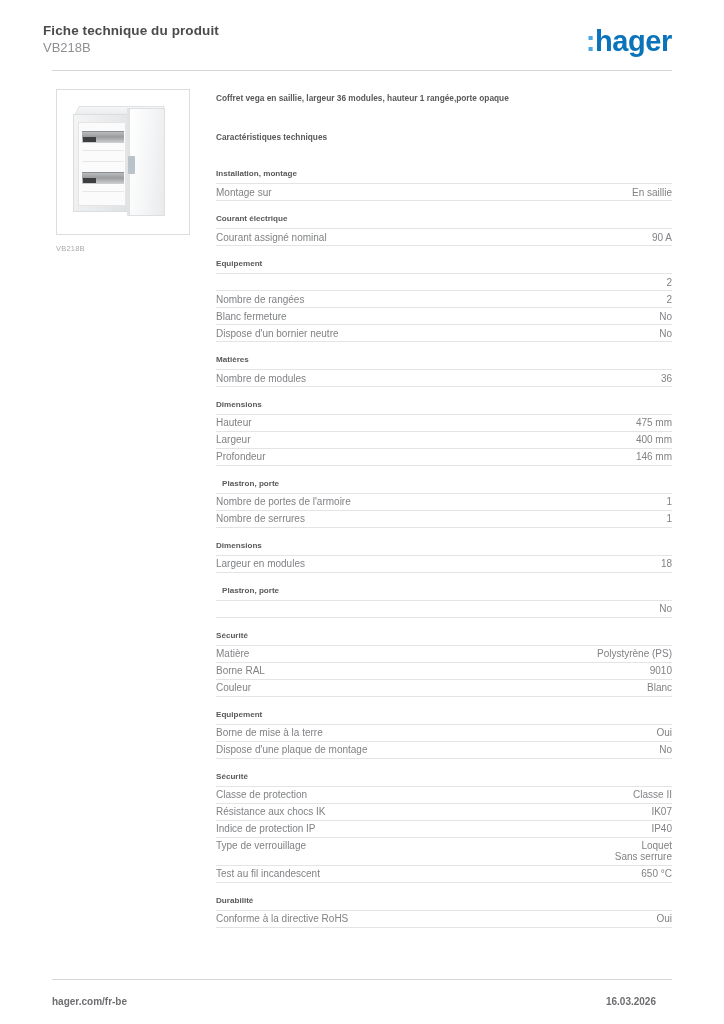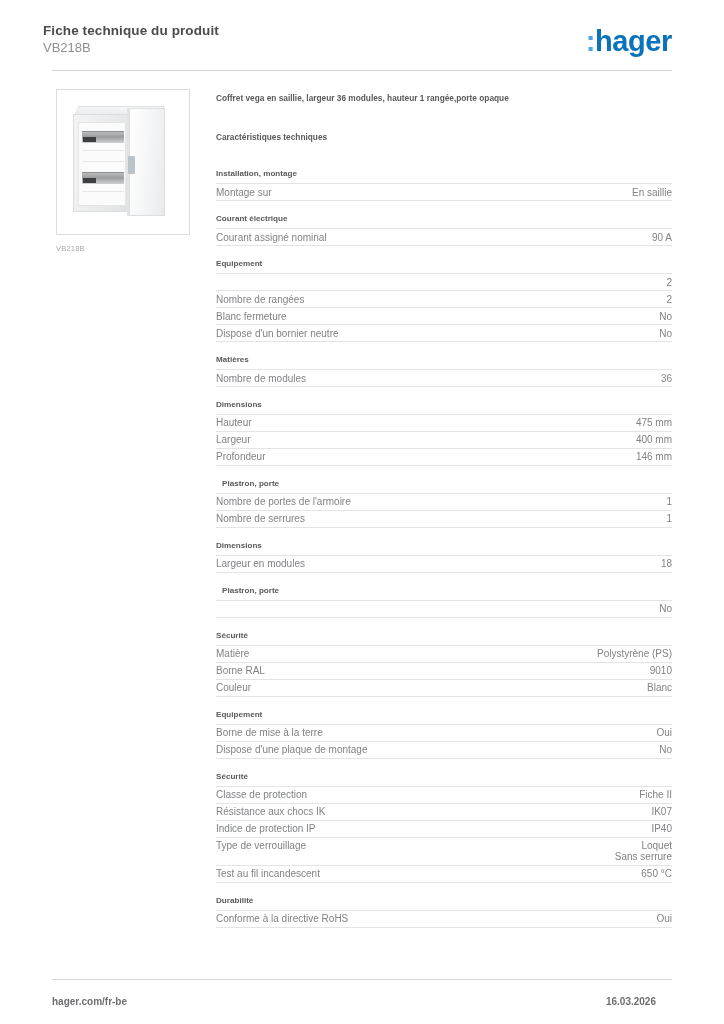--- a/index.html
+++ b/index.html
@@ -419,21 +419,21 @@
           </div>
           <div class="row">
             <span class="row-label">Dispose d'une plaque de montage</span>
             <span class="row-value">No</span>
           </div>
         </div>
         <div class="group">
           <div class="group-title">Sécurité</div>
           <div class="row">
             <span class="row-label">Classe de protection</span>
-            <span class="row-value">Fiche II</span>
+            <span class="row-value">Classe II</span>
           </div>
           <div class="row">
             <span class="row-label">Résistance aux chocs IK</span>
             <span class="row-value">IK07</span>
           </div>
           <div class="row">
             <span class="row-label">Indice de protection IP</span>
             <span class="row-value">IP40</span>
           </div>
           <div class="row">

